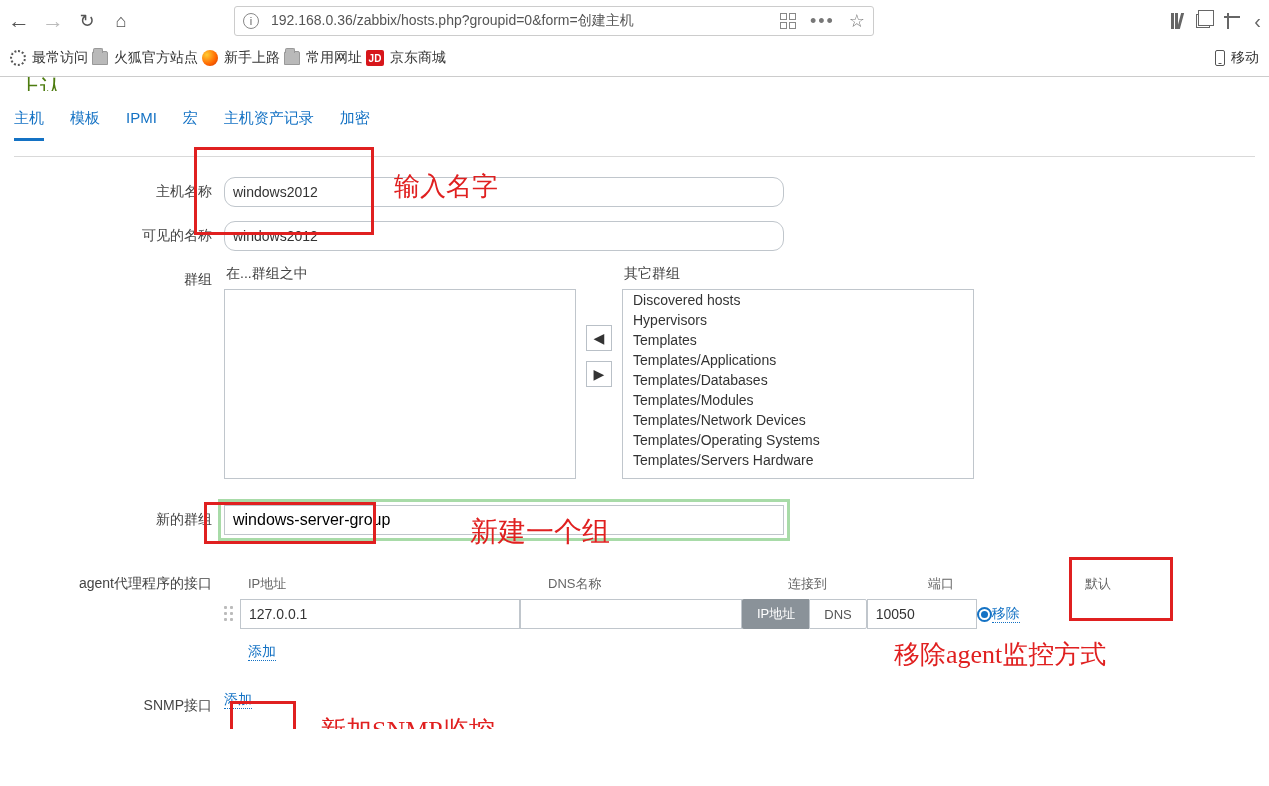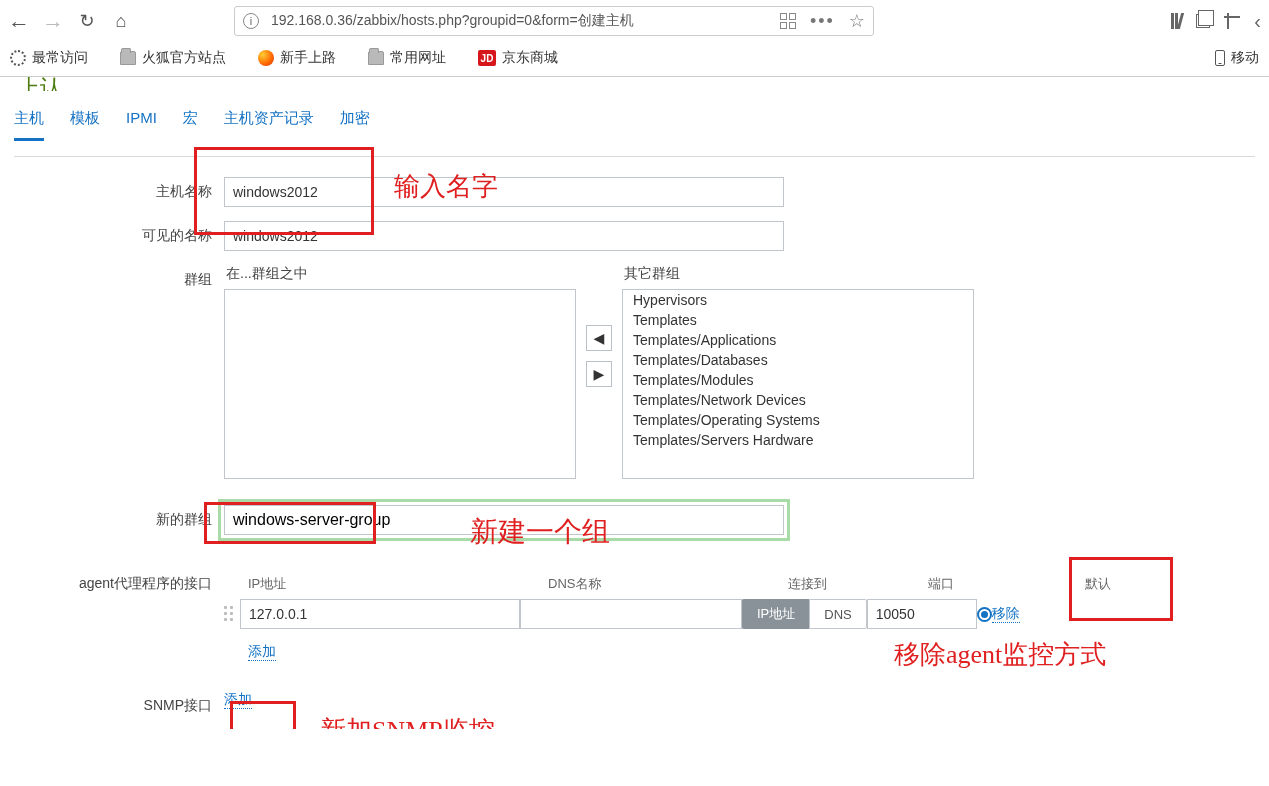--- a/index.html
+++ b/index.html
@@ -7,41 +7,41 @@
   
   .browser-chrome { border-bottom:1px solid #ccc; }
   .nav-row { display:flex; align-items:center; padding:4px 8px; gap:12px; height:42px; }
   .nav-icon { width:22px; height:22px; display:flex; align-items:center; justify-content:center; color:#555; font-size:18px; }
   .nav-icon.disabled { color:#bbb; }
   .url-box { flex:1; max-width:640px; margin-left:90px; height:30px; border:1px solid #ccc; border-radius:3px; display:flex; align-items:center; padding:0 8px; gap:10px; color:#777; background:#fff; }
   .url-box .info { border:1px solid #888; border-radius:50%; width:16px; height:16px; display:flex; align-items:center; justify-content:center; font-size:11px; color:#666;}
   .url-box input { flex:1; border:none; outline:none; font-size:14px; color:#555; background:transparent; }
   .url-right-cluster { display:flex; gap:14px; align-items:center; color:#777; font-size:18px; }
   .right-cluster { margin-left:auto; display:flex; gap:14px; align-items:center; color:#666; font-size:18px; }
-  .bookmarks-row { display:flex; align-items:center; gap:32px; padding:4px 10px 6px 10px; height:34px; font-size:14px; color:#333;}
+  .bookmarks-row { display:flex; align-items:center; gap:4px; padding:4px 10px 6px 10px; height:34px; font-size:14px; color:#333;}
   .bookmarks-row .bm { display:flex; align-items:center; gap:6px; }
   .folder-icon { width:16px; height:14px; background:#b9b9b9; border:1px solid #999; border-radius:2px 2px 0 0; position:relative; }
   .folder-icon::before { content:""; position:absolute; top:-4px; left:0; width:8px; height:4px; background:#b9b9b9; border:1px solid #999; border-bottom:none; border-radius:2px 2px 0 0; }
   .gear-icon { width:16px;height:16px;border:2px dotted #555;border-radius:50%; }
   .ff-globe { width:16px;height:16px;border-radius:50%;background:radial-gradient(circle at 30% 30%, #ffcc33, #ff6600 60%, #cc3300);} 
   .jd-box { width:18px;height:16px;background:#d7161b;color:#fff;font-size:10px;display:flex;align-items:center;justify-content:center;font-weight:bold;border-radius:2px;}
   .phone-icon{width:10px;height:16px;border:1.5px solid #555;border-radius:2px;position:relative;}
   .phone-icon::after{content:"";position:absolute;bottom:1px;left:50%;transform:translateX(-50%);width:3px;height:1.5px;background:#555;}
   
   .page { padding:0 14px; }
   .page-title { font-size:22px; color:#4d7c0f; padding:4px 0 4px 4px; height:22px; overflow:hidden; position:relative; top:-8px;}
   .tabs { display:flex; gap:26px; border-bottom:1px solid #d9d9d9; padding:0 0 16px 0; margin-top:2px;}
   .tab { padding:8px 0 10px 0; color:#1472c4; cursor:pointer; font-size:15px;}
   .tab.active { color:#1472c4; border-bottom:3px solid #1472c4; margin-bottom:-1px; font-weight:normal;}
   .form-area { padding-top:20px; }
   .form-row { display:flex; align-items:flex-start; margin-bottom:14px; }
   .form-label { width:210px; text-align:right; padding-right:12px; color:#444; padding-top:6px; font-size:14px;}
   .form-body { flex:1; position:relative; }
   input.text-input { height:30px; border:1px solid #c0c6cc; padding:0 8px; font-size:14px; color:#333; outline:none; }
-  .w560 { width:560px; }
+  .w560 { width:560px;border-radius:11px; }
   
   .dual-wrap { display:flex; gap:10px; align-items:flex-start; }
   .list-col { display:flex; flex-direction:column; }
   .list-title { font-size:14px; color:#444; margin-bottom:6px; padding-left:2px;}
   .list-box { width:352px; height:190px; border:1px solid #c0c6cc; overflow-y:scroll; background:#fff; position:relative;}
   .list-box .item { padding:2px 10px; font-size:14px; color:#333; white-space:nowrap; cursor:default;}
   .mover-col { display:flex; flex-direction:column; gap:10px; justify-content:center; padding-top:60px;}
   .mover-btn { width:26px; height:26px; border:1px solid #b9c0c7; background:#fff; display:flex; align-items:center; justify-content:center; font-size:14px; color:#333; cursor:pointer;}
   .newgroup-input { height:30px; border:1px solid #c0c6cc; padding:0 8px; font-size:16px; width:560px; outline:3px solid #a8dba8; outline-offset:3px; }
   
@@ -167,20 +167,21 @@
             <div class="list-title">在...群组之中</div>
             <div class="list-box"></div>
           </div>
           <div class="mover-col">
             <div class="mover-btn">◀</div>
             <div class="mover-btn">▶</div>
           </div>
           <div class="list-col">
             <div class="list-title">其它群组</div>
             <div class="list-box" id="other-groups-list">
+                <div class="item">Discovered hosts</div>
                 <div class="item">Hypervisors</div>
                 <div class="item">Templates</div>
                 <div class="item">Templates/Applications</div>
                 <div class="item">Templates/Databases</div>
                 <div class="item">Templates/Modules</div>
                 <div class="item">Templates/Network Devices</div>
                 <div class="item">Templates/Operating Systems</div>
                 <div class="item">Templates/Servers Hardware</div>
               </div>
           </div>

